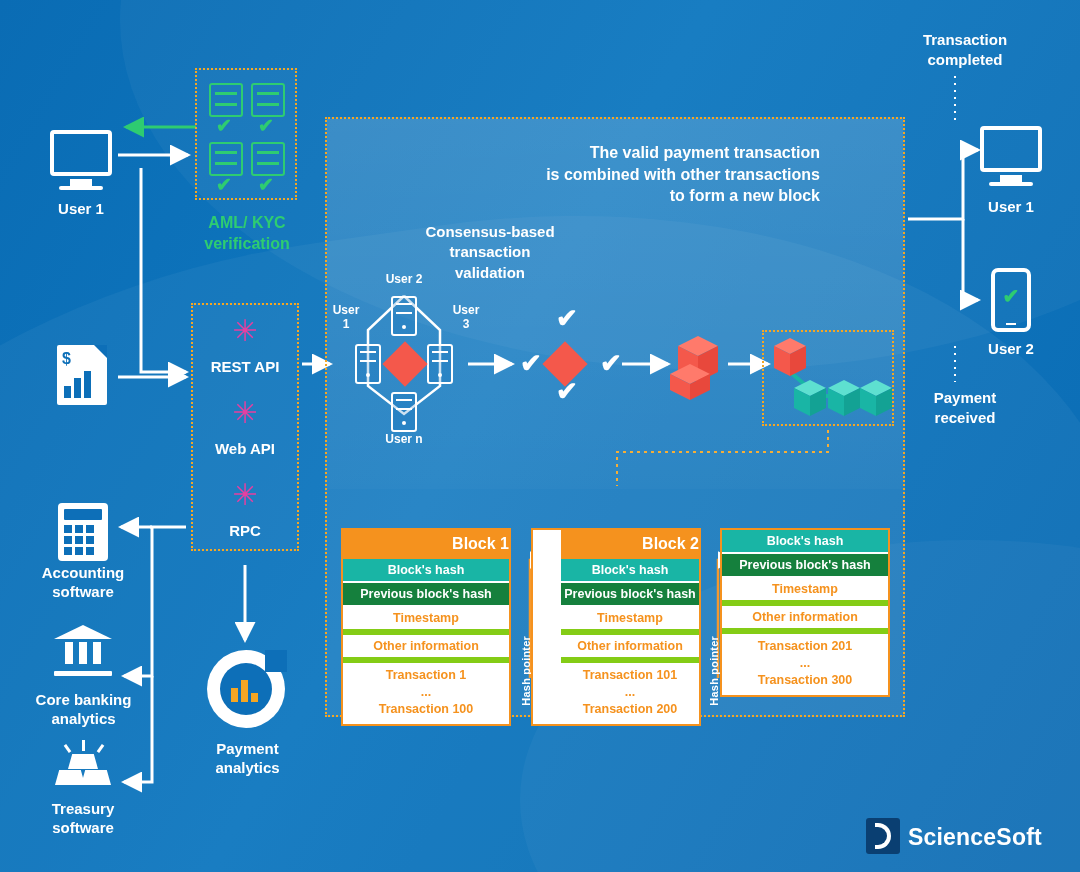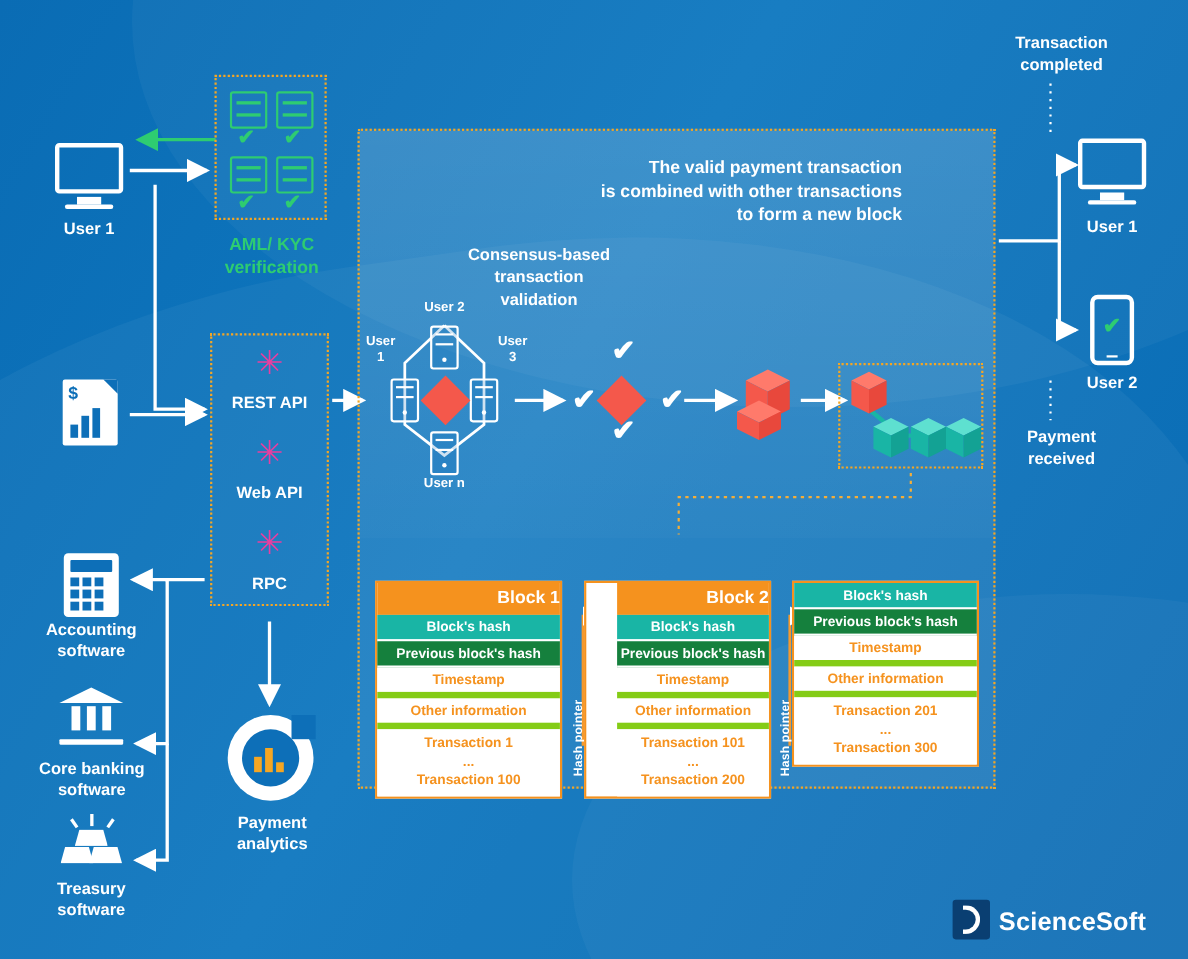--- a/index.html
+++ b/index.html
@@ -585,21 +585,21 @@
 software</div>
 
   <div class="ic" style="left:54px; top:625px;">
     <div class="bank-icon">
       <div class="roof"></div>
       <div class="cols"><i></i><i></i><i></i></div>
       <div class="floor"></div>
     </div>
   </div>
   <div class="lbl" style="left: 5px; top: 691px; width: 157px; white-space: pre-line;">Core banking
-software</div>
+analytics</div>
 
   <div class="ic" style="left:55px; top:740px;">
     <div class="gold-icon">
       <div class="spark s1"></div>
         <div class="spark s2"></div>
         <div class="spark s3"></div>
       <div class="bar b1"></div>
         <div class="bar b2"></div>
         <div class="bar b3"></div>
     </div>

